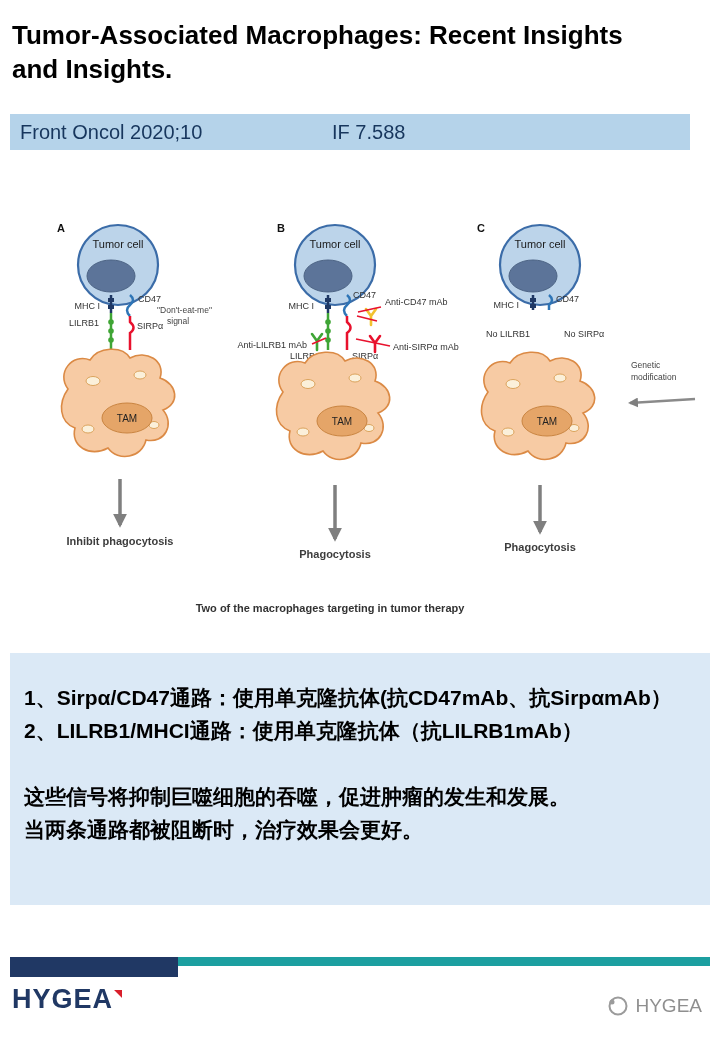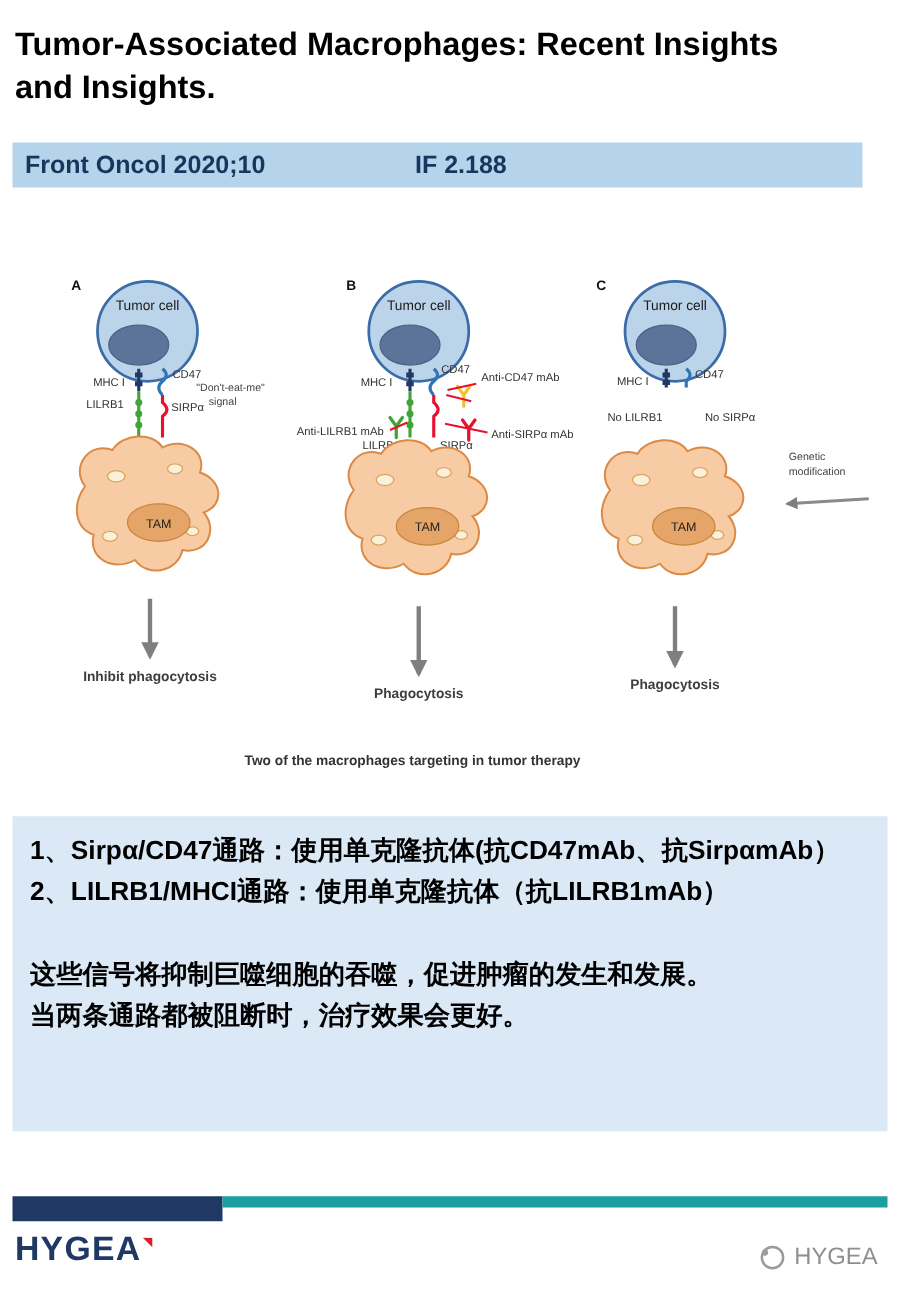--- a/index.html
+++ b/index.html
@@ -6,21 +6,21 @@
   .page{position:relative;width:720px;height:1040px;background:#ffffff;overflow:hidden;
         font-family:"Liberation Sans",sans-serif;color:#000;}
 
   
   .title{position:absolute;top:18px;left:12px;width:700px;font-size:26px;font-weight:700;
          line-height:1.32;color:#000;}
   .title span{display:block;white-space:nowrap;}
 
   
   .cite-bar{position:absolute;top:114px;left:10px;width:680px;height:36px;background:#B5D3EA;}
-  .cite-bar span{position:absolute;top:0;line-height:36px;font-size:20px;color:#17365D;font-weight:bold;}
+  .cite-bar span{position:absolute;top:0;line-height:36px;font-size:20px;color:#17365D;}
   .cite-journal{left:10px;}
   .cite-if{left:322px;}
 
   
   .fig{position:absolute;top:192px;left:0;width:720px;height:448px;}
   .cell{fill:#BCD4EA;stroke:#3B6CA8;stroke-width:2.2;}
   .nuc{fill:#5C7499;stroke:#4D6485;stroke-width:1;}
   .blob{fill:#F7CBA4;stroke:#DB8A45;stroke-width:1.6;}
   .vac{fill:#FBF0DA;stroke:#DBA35C;stroke-width:1;}
   .tamnuc{fill:#E5A568;stroke:#C98440;stroke-width:1;}
@@ -40,21 +40,21 @@
   .t-letter{font-size:11px;font-weight:700;fill:#111;}
   .t-cell{font-size:11px;fill:#1a1a1a;}
   .t-small{font-size:9px;fill:#333;}
   .t-signal{font-size:8.5px;fill:#444;}
   .t-tam{font-size:10px;fill:#222;}
   .t-outcome{font-size:11px;font-weight:700;fill:#3d3d3d;}
   .t-caption{font-size:11px;font-weight:700;fill:#333;}
 
   
   .notes{position:absolute;top:653px;left:10px;width:700px;height:252px;box-sizing:border-box;
-         background:#DBE9F6;padding:12px 14px;font-size:21px;font-weight:600;color:#000;}
+         background:#DBE9F6;padding:29px 14px;font-size:21px;font-weight:600;color:#000;}
   .notes p{margin:0;line-height:1.57;min-height:1.57em;}
 
   
   .bar-navy{position:absolute;left:10px;top:957px;width:168px;height:20px;background:#203864;}
   .bar-teal{position:absolute;left:178px;top:957px;width:532px;height:9px;background:#1C9FA0;}
   .logo{position:absolute;left:12px;top:984px;font-size:27px;font-weight:700;color:#203864;
         letter-spacing:1px;}
   .logo-flag{display:inline-block;width:8px;height:8px;background:#D91F2B;
              clip-path:polygon(0 0,100% 0,100% 100%);vertical-align:super;margin-left:1px;}
   .watermark{position:absolute;right:18px;top:995px;display:flex;align-items:center;gap:6px;
@@ -65,21 +65,21 @@
 
 <div class="page">
 
   <div class="title">
     <span>Tumor-Associated Macrophages: Recent Insights</span>
     <span>and Insights.</span>
   </div>
 
   <div class="cite-bar">
     <span class="cite-journal">Front Oncol 2020;10</span>
-    <span class="cite-if">IF 2.188</span>
+    <span class="cite-if">IF 7.588</span>
   </div>
 
   <svg class="fig" viewBox="0 0 720 448">
     <defs>
       <marker id="ah" markerWidth="4" markerHeight="4" refX="3.2" refY="2" orient="auto">
         <path d="M0,0 L4,2 L0,4 Z" fill="#7F7F7F"></path>
       </marker>
       <path id="blob" d="M -52,-16 C -64,-32 -48,-52 -30,-45 C -22,-58 2,-60 10,-47 C 26,-56 46,-44 40,-27 C 58,-21 60,-1 43,5 C 55,19 45,39 26,35 C 22,53 -2,57 -12,43 C -30,53 -50,41 -45,23 C -61,17 -62,-2 -52,-16 Z"></path>
       <g id="vacs">
         <ellipse class="vac" cx="-27" cy="-24" rx="7" ry="4.5"></ellipse>

